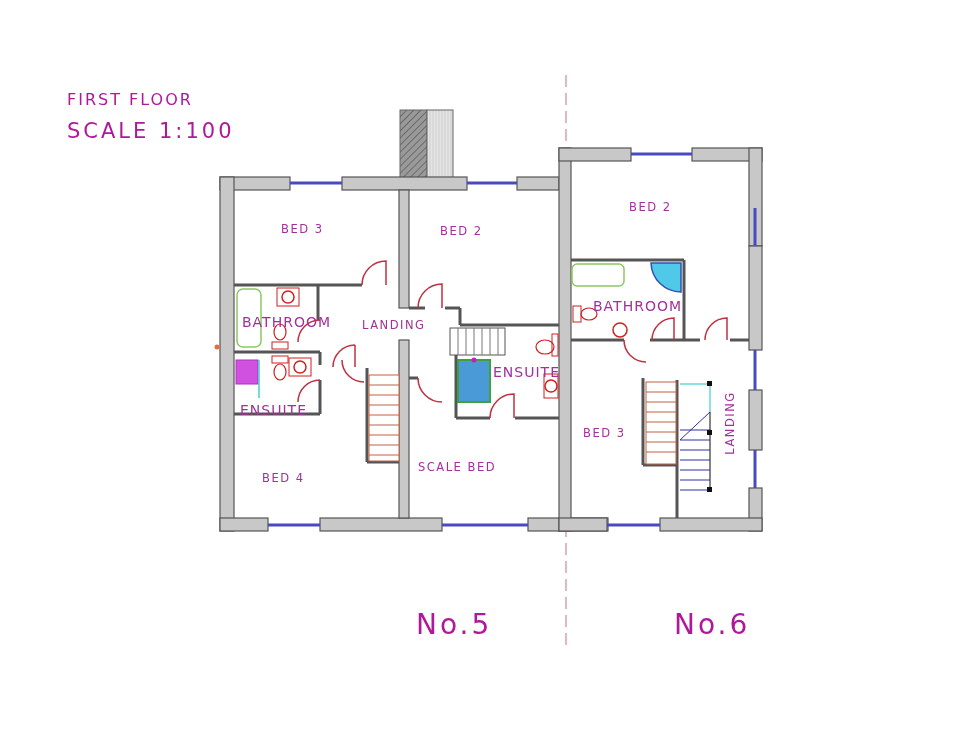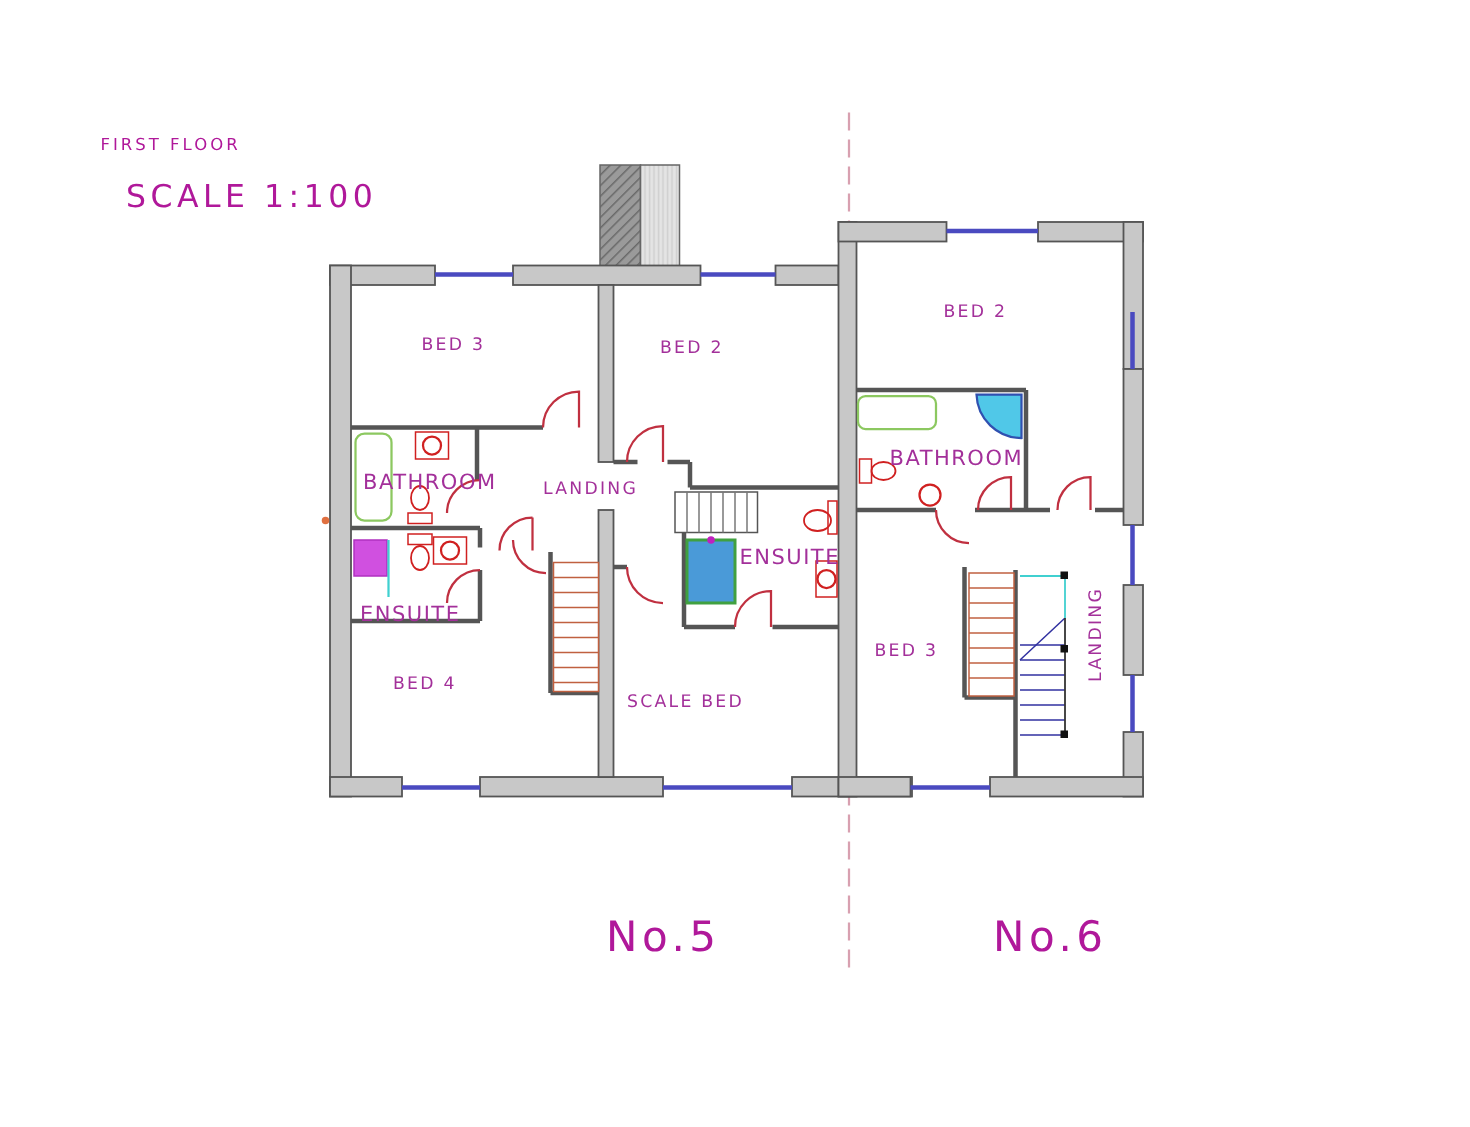--- a/index.html
+++ b/index.html
@@ -1,22 +1,22 @@
 <!DOCTYPE html>
 <html><head>
 <meta charset="utf-8">
 <style>
   html, body { margin: 0; padding: 0; background: #ffffff; }
   body { width: 980px; height: 751px; position: relative; overflow: hidden; font-family: "DejaVu Sans", sans-serif; }
   .label { position: absolute; color: #b0189a; letter-spacing: 1px; white-space: nowrap; font-family: "DejaVu Sans", sans-serif; }
-  .title1 { left: 67px; top: 90px; font-size: 11px; letter-spacing: 2px; }
-  .title2 { left: 84px; top: 119px; font-size: 21px; letter-spacing: 3px; }
+  .title1 { left: 67px; top: 90px; font-size: 16px; letter-spacing: 2px; }
+  .title2 { left: 67px; top: 119px; font-size: 21px; letter-spacing: 3px; }
   .room { font-size: 11.5px; color: #a3309a; letter-spacing: 1.5px; }
   .room-small { font-size: 14px; color: #a3309a; letter-spacing: 1px; }
-  .unit { font-size: 28px; color: #b0189a; letter-spacing: 3px; }
+  .unit { font-size: 28px; color: #b0189a; letter-spacing: 3px; margin-left: 12px; }
   svg { position: absolute; left: 0; top: 0; }
 </style>
 </head>
 <body>
 
 <div class="label title1">FIRST FLOOR</div>
 <div class="label title2">SCALE 1:100</div>
 
 <svg width="980" height="751" viewBox="0 0 980 751">
 
@@ -206,21 +206,21 @@
 
   <circle cx="217" cy="347" r="2.5" fill="#e07040"></circle>
 </svg>
 
 <div class="label room" style="left:281px;top:222px;">BED 3</div>
 <div class="label room" style="left:440px;top:224px;">BED 2</div>
 <div class="label room-small" style="left:242px;top:314px;">BATHROOM</div>
 <div class="label room" style="left:362px;top:318px;">LANDING</div>
 <div class="label room-small" style="left:240px;top:402px;">ENSUITE</div>
 <div class="label room-small" style="left:493px;top:364px;">ENSUITE</div>
-<div class="label room" style="left:262px;top:448px;">BED 4</div>
+<div class="label room" style="left:262px;top:471px;">BED 4</div>
 <div class="label room" style="left:418px;top:460px;">SCALE BED</div>
 
 <div class="label room" style="left:629px;top:200px;">BED 2</div>
 <div class="label room-small" style="left:593px;top:298px;">BATHROOM</div>
 <div class="label room" style="left:583px;top:426px;">BED 3</div>
 <div class="label room" style="left:698px;top:416px;transform:rotate(-90deg);transform-origin:center;">LANDING</div>
 
 <div class="label unit" style="left:404px;top:608px;">No.5</div>
 <div class="label unit" style="left:662px;top:608px;">No.6</div>
 

